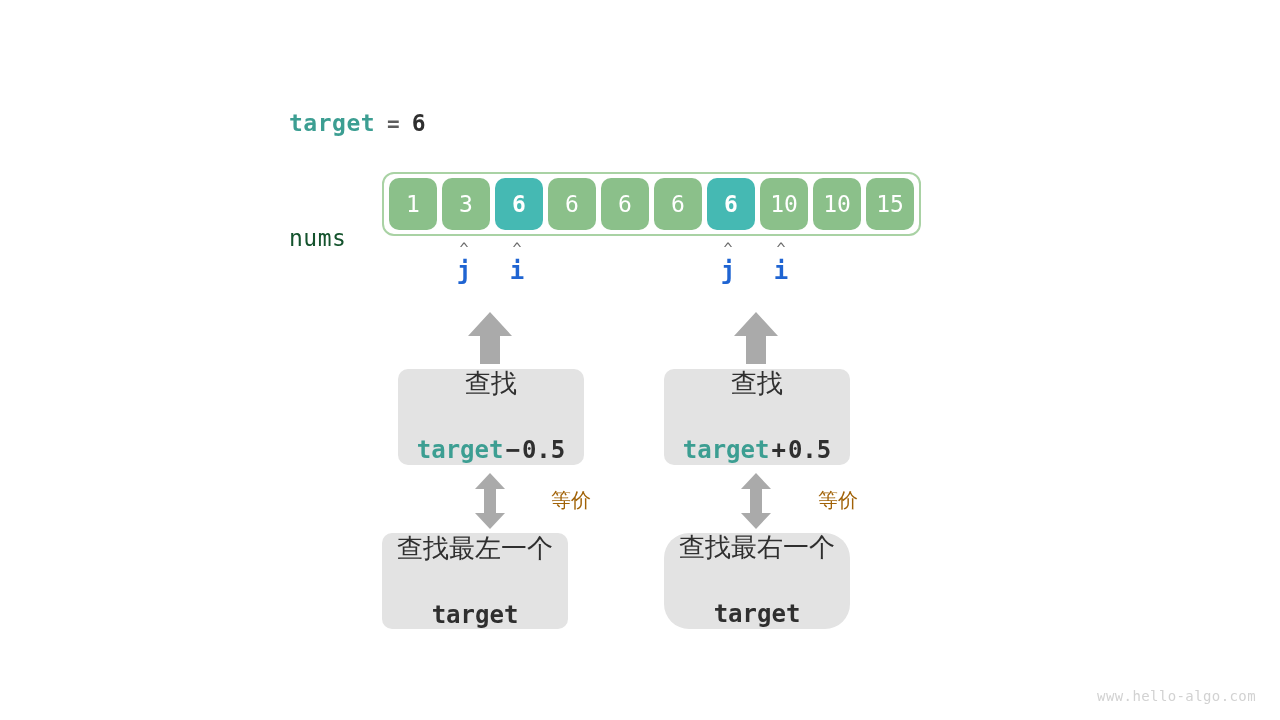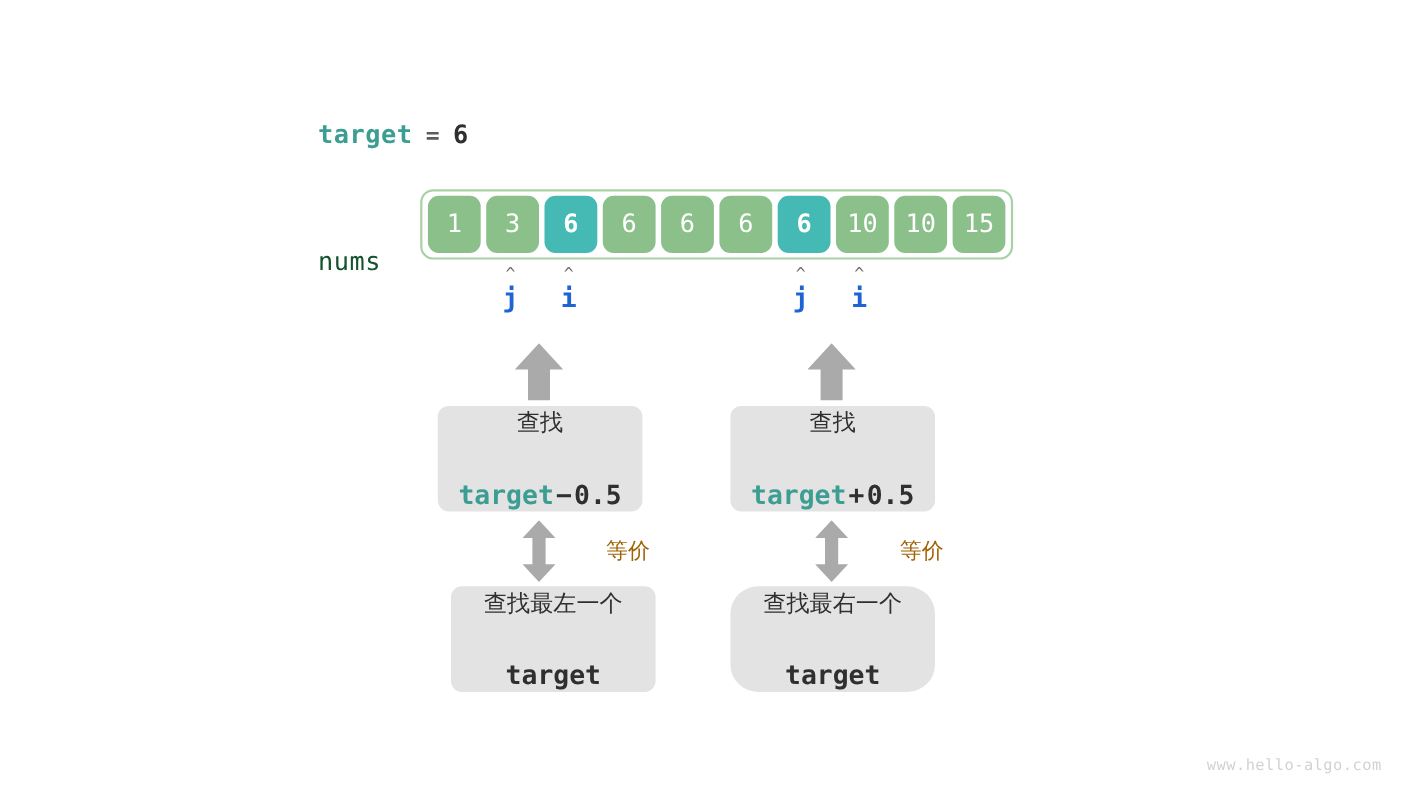--- a/index.html
+++ b/index.html
@@ -128,21 +128,21 @@
     position: absolute;
     background: #e3e3e3;
     border-radius: 10px;
     display: flex;
     flex-direction: column;
     align-items: center;
     justify-content: center;
     box-sizing: border-box;
   }
   .gbox .line-cn {
-    font-size: 21px;
+    font-size: 26px;
     color: #2f2f2f;
     line-height: 32px;
     white-space: nowrap;
     font-family: Liberation Serif, serif;
   }
   .gbox .line-code {
     font-family: "DejaVu Sans Mono", "Liberation Mono", monospace;
     font-size: 24px;
     font-weight: bold;
     line-height: 34px;
@@ -262,21 +262,21 @@
   </div>
   <div class="eqv-label" style="left:518px; top:487px;">等价</div>
 
   <div class="dbl-arrow" style="left:741px; top:473px;">
     <svg width="30" height="56" viewBox="0 0 30 56">
       <path d="M15 0 L30 16 L21 16 L21 40 L30 40 L15 56 L0 40 L9 40 L9 16 L0 16 Z" fill="#aaaaaa"></path>
     </svg>
   </div>
   <div class="eqv-label" style="left:785px; top:487px;">等价</div>
 
-  <div class="gbox" style="left:410px; top:533px; width:186px; height:96px;">
+  <div class="gbox" style="left:382px; top:533px; width:186px; height:96px;justify-content:space-between;">
     <div class="line-cn">查找最左一个</div>
     <div class="line-code tgt">target</div>
   </div>
 
   <div class="gbox" style="left:664px; top:533px; width:186px; height:96px;border-radius:25px;">
     <div class="line-cn">查找最右一个</div>
     <div class="line-code tgt">target</div>
   </div>
 
   <div class="watermark">www.hello-algo.com</div>

